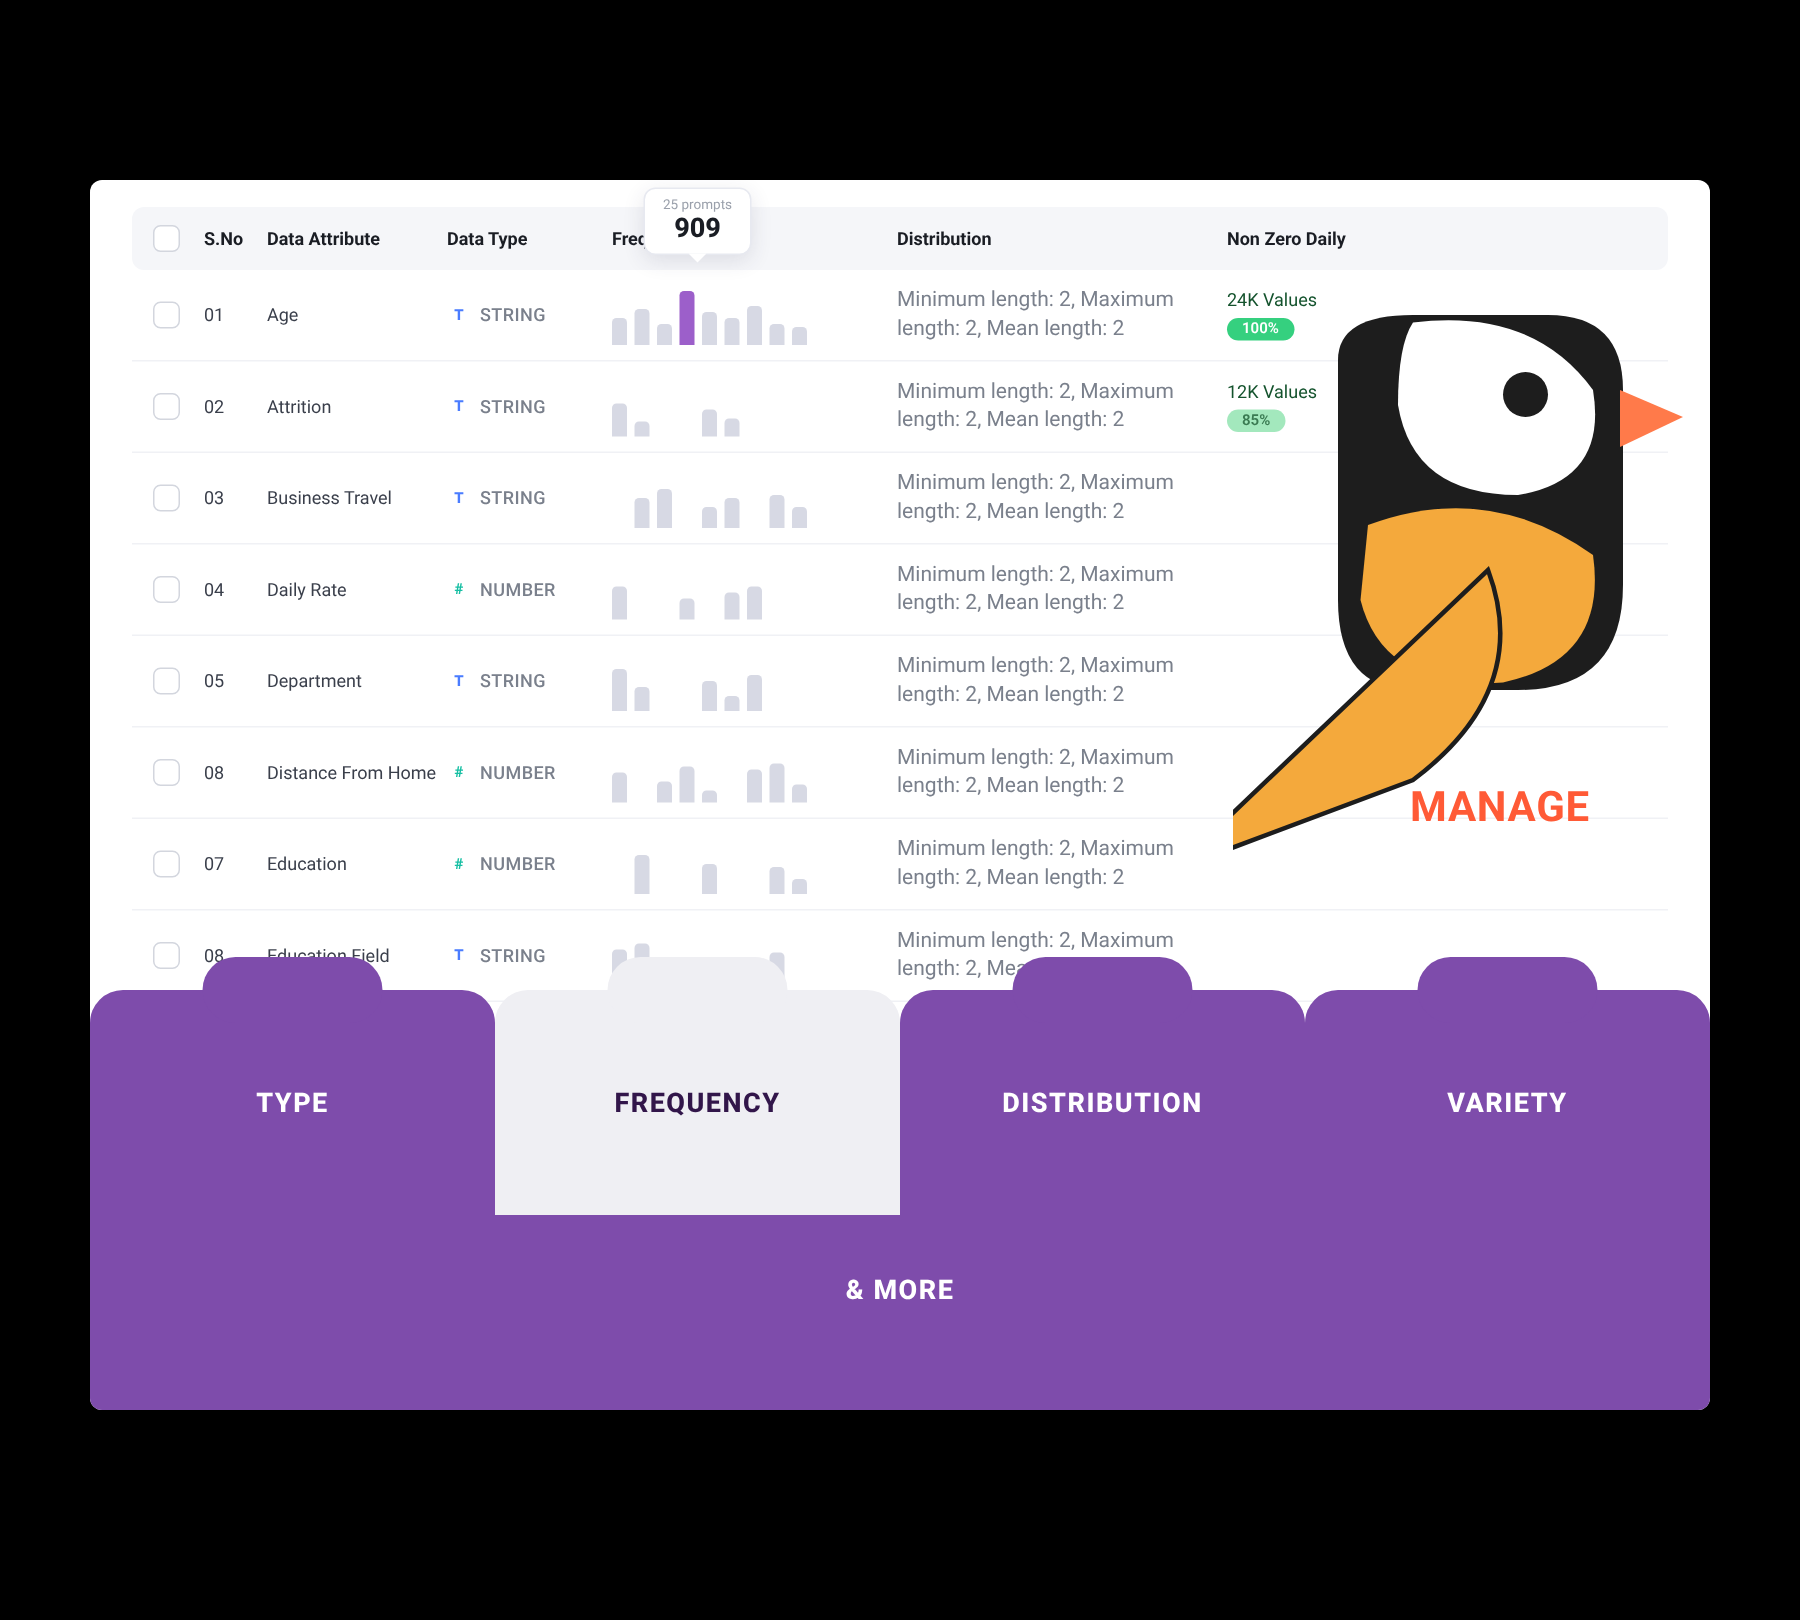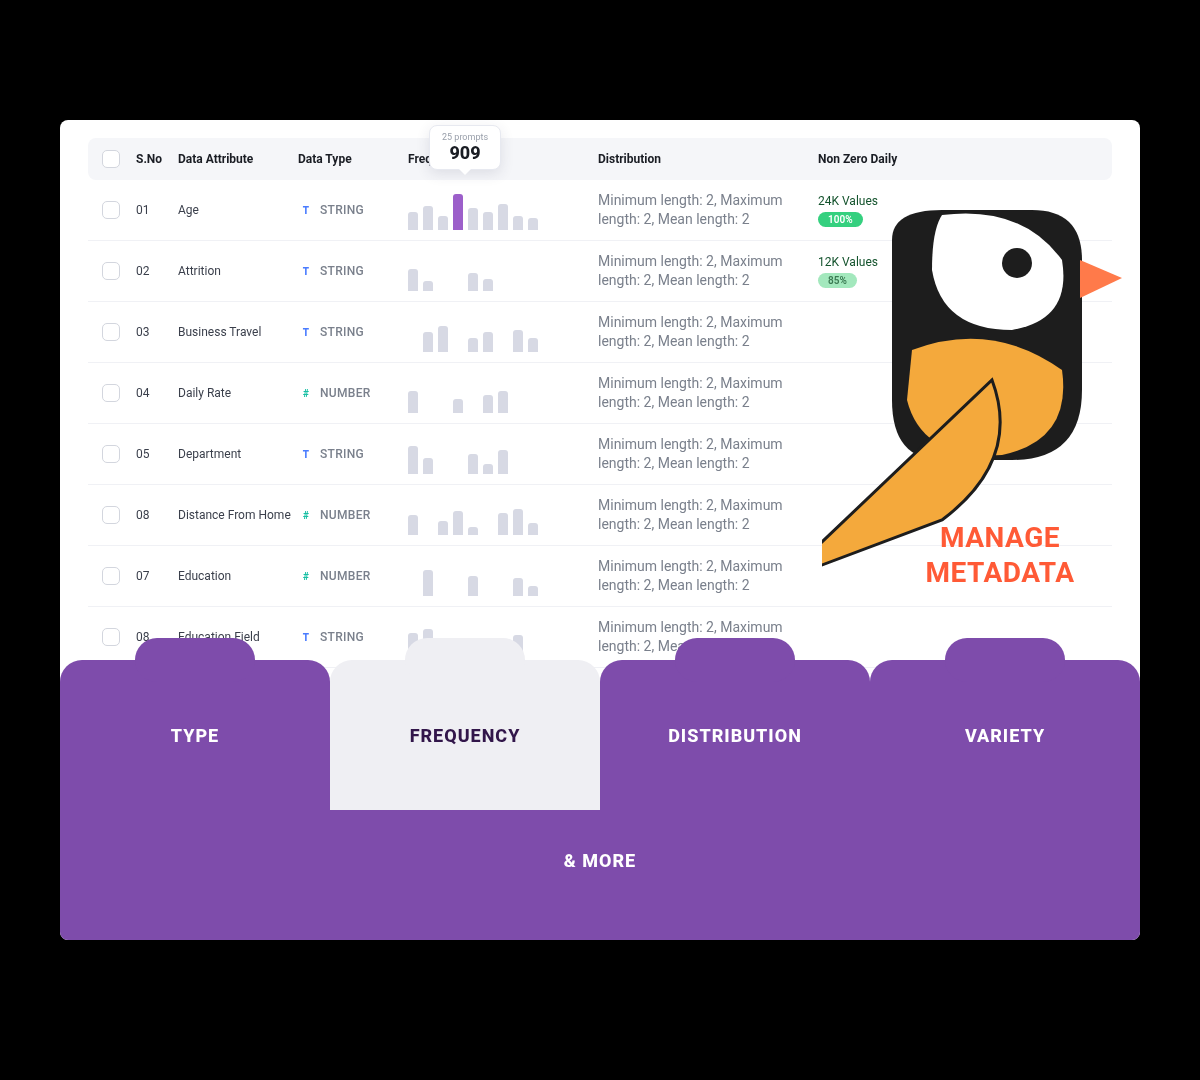--- a/index.html
+++ b/index.html
@@ -429,16 +429,15 @@
     <circle cx="195" cy="63" r="15" fill="#1d1d1d"></circle>
 
     <path d="M258 60 L300 78 L258 98 Z" fill="#ff7a4a"></path>
 
     <path d="M90 150 Q170 120 240 170 Q250 240 180 255 Q100 260 85 200 Z" fill="#f4a93c"></path>
 
     <path d="M-40 380 L170 180 Q200 260 120 320 Z" fill="#f4a93c" stroke="#1d1d1d" stroke-width="3"></path>
   </svg>
   <div class="bird-label">
     <div>MANAGE</div>
-    <div>METADATA</div>
   </div>
 
 </div>
 
 </body></html>

